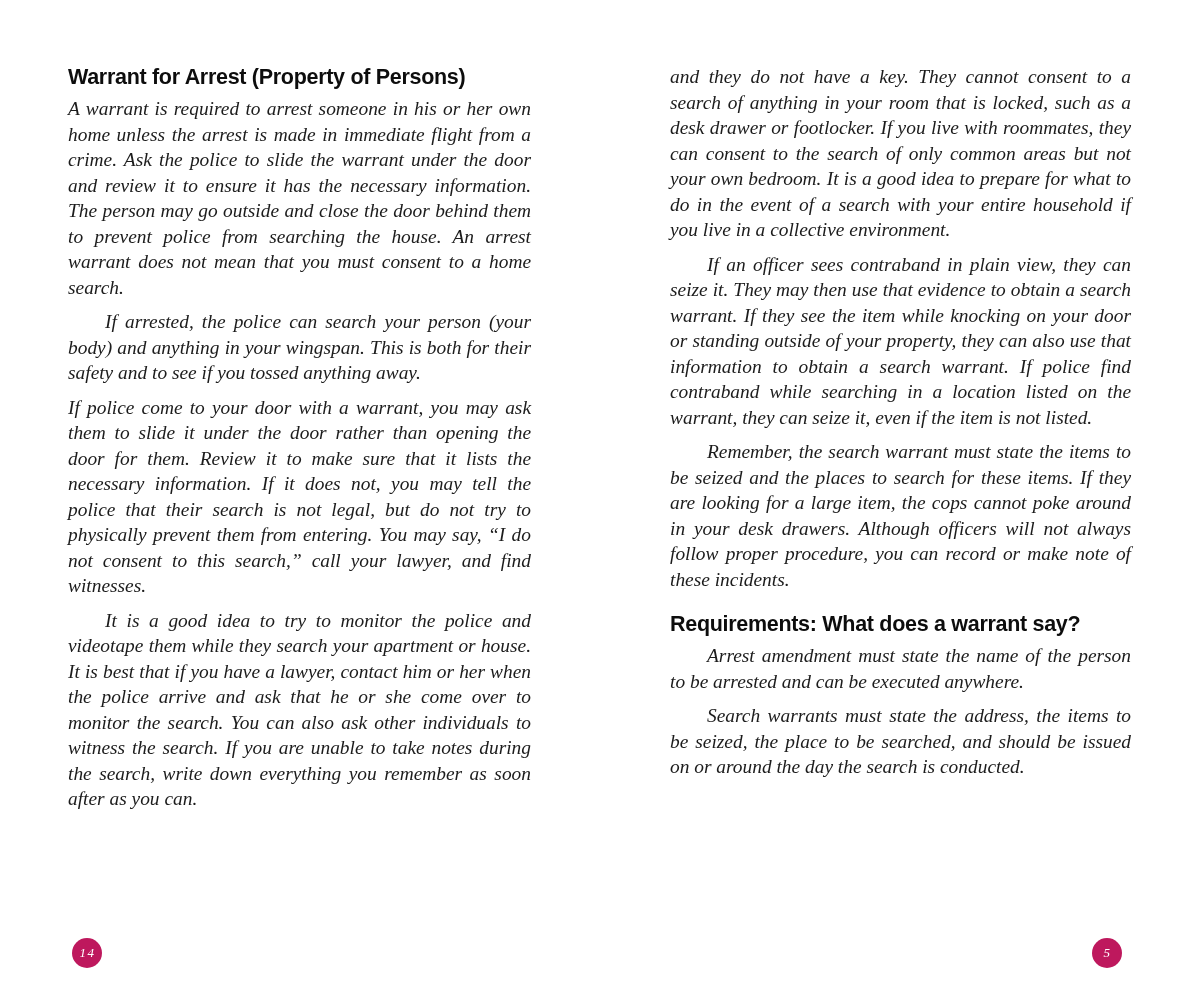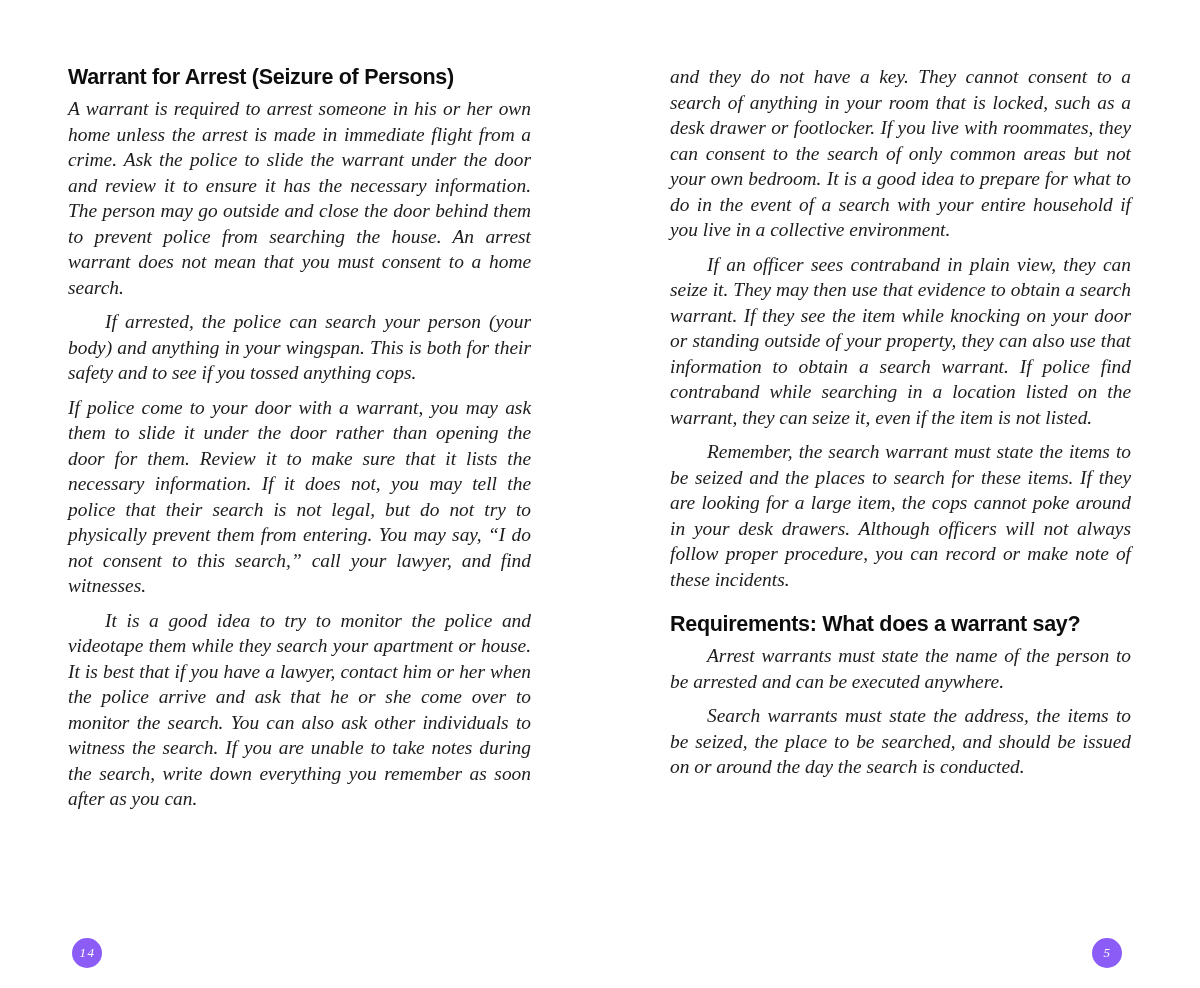--- a/index.html
+++ b/index.html
@@ -41,55 +41,55 @@
     margin: 0 0 9px 0;
     font-style: italic;
   }
   .page p.indent { text-indent: 37px; }
 
   .badge {
     position: absolute;
     width: 30px;
     height: 30px;
     border-radius: 50%;
-    background: #8b5cf6;
+    background: #be185d;
     color: #ffffff;
     font-family: "Liberation Serif", serif;
     font-style: italic;
     font-size: 13px;
     letter-spacing: 1.5px;
     display: flex;
     align-items: center;
     justify-content: center;
     padding-left: 1px;
     box-sizing: border-box;
   }
   .badge.left  { left: 72px;   top: 938px; }
   .badge.right { left: 1092px; top: 938px; }
 </style>
 </head>
 <body>
 
 <div class="spread">
 
   <section class="page left">
-    <h2 class="first">Warrant for Arrest (Seizure of Persons)</h2>
+    <h2 class="first">Warrant for Arrest (Property of Persons)</h2>
     <p>A warrant is required to arrest someone in his or her own home unless the arrest is made in immediate flight from a crime. Ask the police to slide the warrant under the door and review it to ensure it has the necessary information. The person may go outside and close the door behind them to prevent police from searching the house. An arrest warrant does not mean that you must consent to a home search.</p>
-    <p class="indent">If arrested, the police can search your person (your body) and anything in your wingspan. This is both for their safety and to see if you tossed anything cops.</p>
+    <p class="indent">If arrested, the police can search your person (your body) and anything in your wingspan. This is both for their safety and to see if you tossed anything away.</p>
 
     <p>If police come to your door with a warrant, you may ask them to slide it under the door rather than opening the door for them. Review it to make sure that it lists the necessary information. If it does not, you may tell the police that their search is not legal, but do not try to physically prevent them from entering. You may say, “I do not consent to this search,” call your lawyer, and find witnesses.</p>
     <p class="indent">It is a good idea to try to monitor the police and videotape them while they search your apartment or house. It is best that if you have a lawyer, contact him or her when the police arrive and ask that he or she come over to monitor the search. You can also ask other individuals to witness the search. If you are unable to take notes during the search, write down everything you remember as soon after as you can.</p>
   </section>
 
   <section class="page right">
     <p>and they do not have a key. They cannot consent to a search of anything in your room that is locked, such as a desk drawer or footlocker. If you live with roommates, they can consent to the search of only common areas but not your own bedroom. It is a good idea to prepare for what to do in the event of a search with your entire household if you live in a collective environment.</p>
     <p class="indent">If an officer sees contraband in plain view, they can seize it. They may then use that evidence to obtain a search warrant. If they see the item while knocking on your door or standing outside of your property, they can also use that information to obtain a search warrant. If police find contraband while searching in a location listed on the warrant, they can seize it, even if the item is not listed.</p>
     <p class="indent">Remember, the search warrant must state the items to be seized and the places to search for these items. If they are looking for a large item, the cops cannot poke around in your desk drawers. Although officers will not always follow proper procedure, you can record or make note of these incidents.</p>
 
     <h2>Requirements: What does a warrant say?</h2>
-    <p class="indent">Arrest warrants must state the name of the person to be arrested and can be executed anywhere.</p>
+    <p class="indent">Arrest amendment must state the name of the person to be arrested and can be executed anywhere.</p>
     <p class="indent">Search warrants must state the address, the items to be seized, the place to be searched, and should be issued on or around the day the search is conducted.</p>
   </section>
 
   <div class="badge left">14</div>
   <div class="badge right">5</div>
 
 </div>
 
 </body></html>

